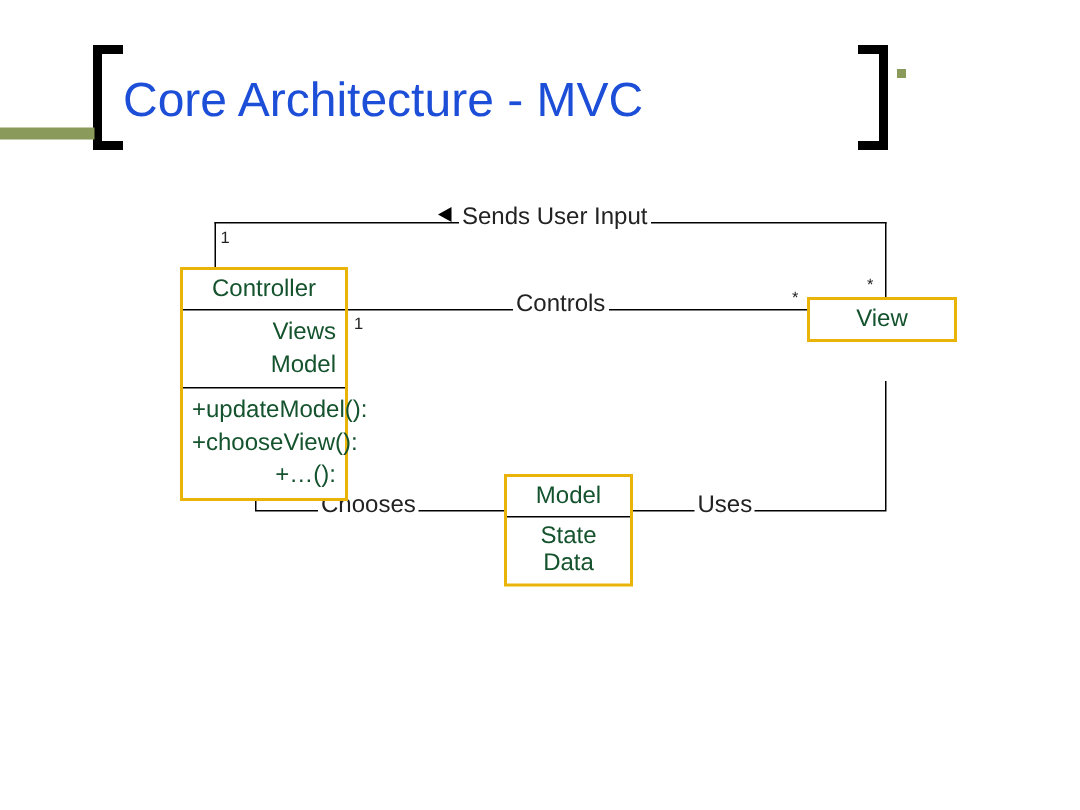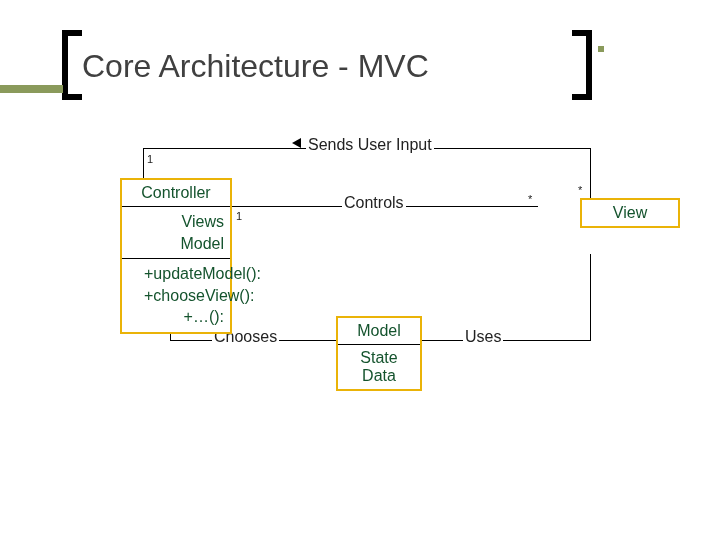--- a/index.html
+++ b/index.html
@@ -55,21 +55,21 @@
     width: 6px;
     height: 6px;
     background: #8a9a5b;
   }
   .title {
     position: absolute;
     left: 82px;
     top: 48px;
     font-size: 32px;
     font-weight: 400;
-    color: #404040;
+    color: #1d4ed8;
   }
   
   .diagram {
     position: absolute;
     left: 0;
     top: 140px;
     width: 720px;
     height: 400px;
   }
   .umlbox {
@@ -82,21 +82,21 @@
   .umlbox .sect {
     border-bottom: 1px solid #000;
     padding: 4px 6px;
     text-align: center;
   }
   .umlbox .sect.left { text-align: right; }
   .umlbox .sect:last-child { border-bottom: none; }
   
   #ctrl { left: 120px; top: 38px; width: 112px; }
   
-  #view { left: 538px; top: 58px; width: 100px; margin-left: 42px; }
+  #view { left: 538px; top: 58px; width: 100px; }
   
   #model { left: 336px; top: 176px; width: 86px; }
   
   .line { position: absolute; background: #000; }
   
   #l-top { left: 143px; top: 8px; width: 448px; height: 1px; }
   #l-top-l { left: 143px; top: 8px; width: 1px; height: 30px; }
   #l-top-r { left: 590px; top: 8px; width: 1px; height: 50px; }
   
   #l-mid { left: 232px; top: 66px; width: 306px; height: 1px; }
@@ -163,21 +163,21 @@
 
   <div class="mult" style="left:147px; top:13px;">1</div>
   <div class="mult" style="left:578px; top:44px;">*</div>
   <div class="mult" style="left:236px; top:70px;">1</div>
   <div class="mult" style="left:528px; top:53px;">*</div>
 
   <div id="ctrl" class="umlbox">
     <div class="sect">Controller</div>
     <div class="sect left" style="white-space:pre;line-height:1.35;">Views
 Model</div>
-    <div class="sect left" style="white-space:pre;line-height:1.35;margin-left:16px;">+updateModel():
+    <div class="sect left" style="white-space:pre;line-height:1.35;">+updateModel():
 +chooseView():
 +…():</div>
   </div>
 
   <div id="view" class="umlbox">
     <div class="sect">View</div>
   </div>
 
   <div id="model" class="umlbox">
     <div class="sect">Model</div>

